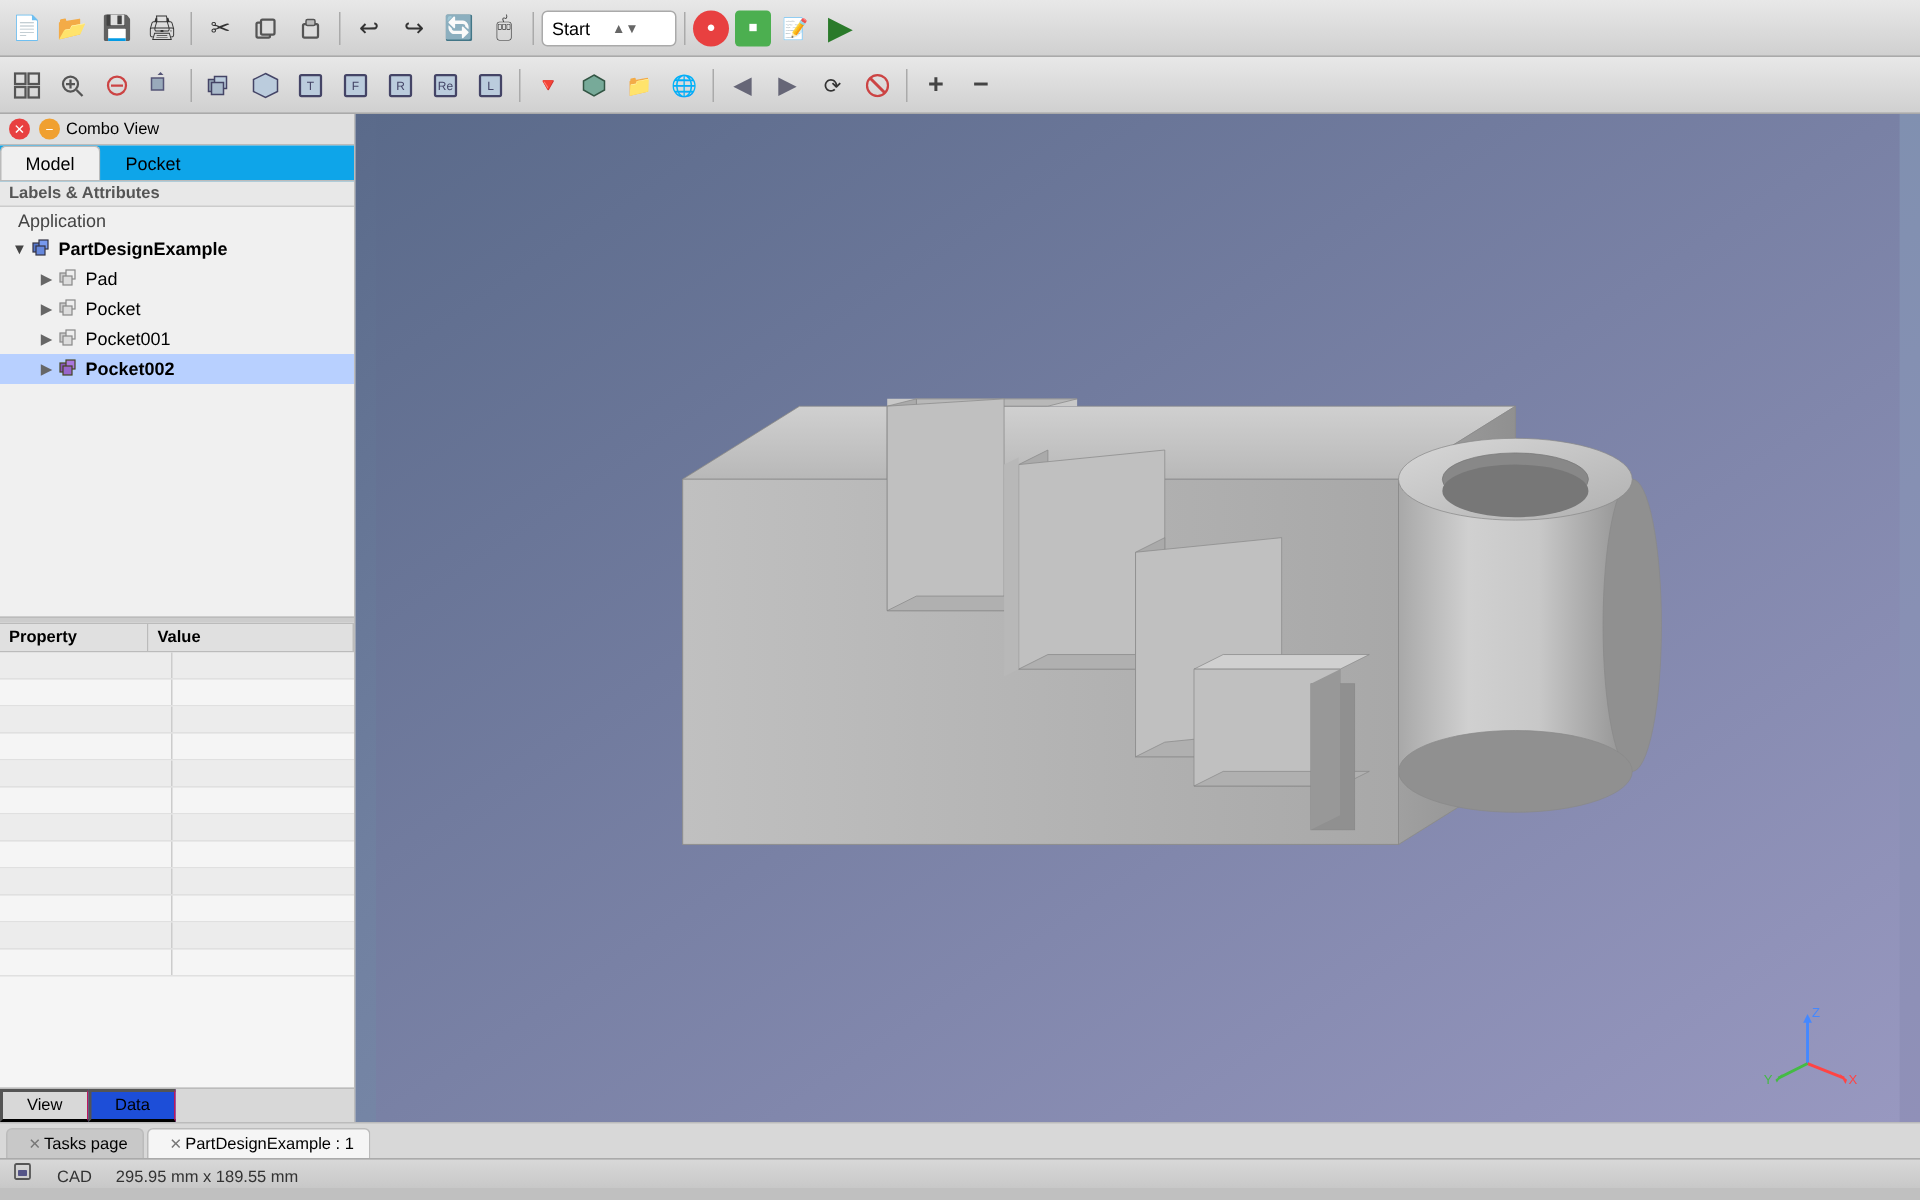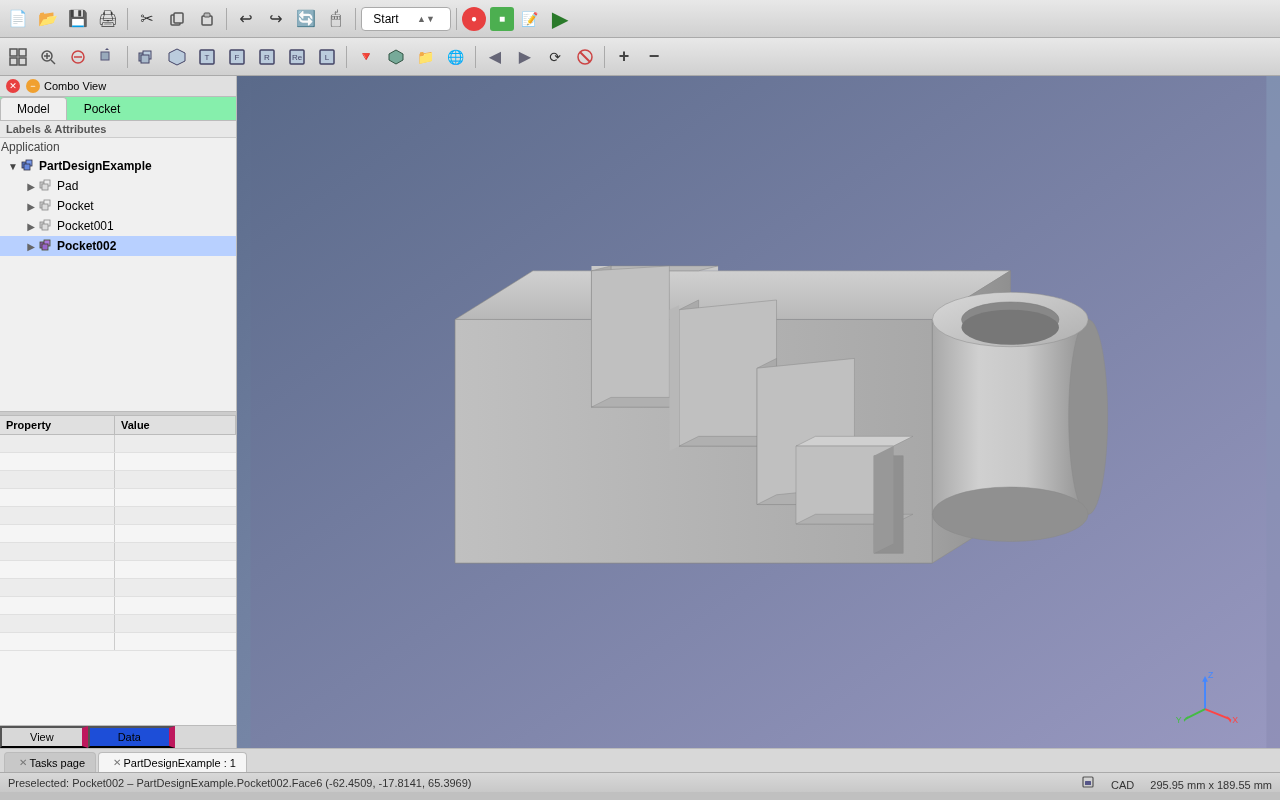--- a/index.html
+++ b/index.html
@@ -34,21 +34,21 @@
       display: flex; align-items: center;
       background: white;
       border: 1px solid #aaa;
       border-radius: 4px;
       padding: 2px 6px;
       height: 24px;
       min-width: 90px;
       cursor: pointer;
       font-size: 12px;
     }
-    .toolbar-dropdown span { flex: 1; text-align: center; }
+    .toolbar-dropdown span { flex: 1; }
     .toolbar-run-btn {
       width: 24px; height: 24px;
       border-radius: 50%;
       border: none;
       cursor: pointer;
       display: flex; align-items: center; justify-content: center;
       font-size: 12px;
     }
     .btn-red { background: #e84040; }
     .btn-green { background: #4caf50; }
@@ -99,21 +99,21 @@
     .combo-title {
       font-size: 11px;
       font-weight: 500;
       flex: 1;
       text-align: left;
     }
 
     
     #panel-tabs {
       display: flex;
-      background: #86efac;
+      background: #0ea5e9;
       border-bottom: 1px solid #bbb;
     }
     .panel-tab {
       padding: 4px 16px;
       font-size: 12px;
       cursor: pointer;
       border: 1px solid transparent;
       border-bottom: none;
       border-radius: 4px 4px 0 0;
       background: none;
@@ -174,21 +174,21 @@
       display: flex;
       border-bottom: 1px solid #bbb;
     }
     .property-col-header {
       padding: 3px 6px;
       font-size: 11px;
       font-weight: 600;
       background: #e0e0e0;
       border-right: 1px solid #bbb;
     }
-    .property-col-header:first-child { width: 115px; }
+    .property-col-header:first-child { width: 99px; }
     .property-col-header:last-child { flex: 1; }
 
     
     #viewport {
       flex: 1;
       background: linear-gradient(135deg, #5a6a8a 0%, #7080a0 30%, #8090b0 60%, #9090b8 100%);
       position: relative;
       overflow: hidden;
     }
 
@@ -246,24 +246,24 @@
     .statusbar-left { flex: 1; }
     .statusbar-right { display: flex; gap: 16px; align-items: flex-end; }
 
     
     #left-bottom-tabs {
       display: flex;
       border-top: 1px solid #bbb;
       background: #d8d8d8;
     }
     .left-bottom-tab {
-      padding: 3px 28px;
+      padding: 3px 16px;
       font-size: 11px;
       cursor: pointer;
-      border-right: 6px solid #be185d;
+      border-right: 1px solid #be185d;
       background: none;
       text-align: right;
     }
     .left-bottom-tab.active {
       background: #1d4ed8;
       font-weight: 500;
     }
 
     
     .prop-row {
@@ -430,21 +430,21 @@
       <span class="combo-title">Combo View</span>
     </div>
 
     <div id="panel-tabs">
       <button class="panel-tab active">Model</button>
       <button class="panel-tab">Pocket</button>
     </div>
 
     <div id="labels-section">
       <div class="section-header">Labels &amp; Attributes</div>
-      <div class="tree-item" style="padding-left:1px;">
+      <div class="tree-item" style="padding-left:12px;">
         <span style="font-size:12px; color:#444;">Application</span>
       </div>
 
       <div class="tree-item" style="padding-left:6px;">
         <span class="tree-arrow" style="color:#444; font-size:10px;">▼</span>
         <span class="tree-icon">
           <svg width="14" height="14" viewBox="0 0 14 14">
               <rect x="1" y="3" width="6" height="6" fill="#5577cc" stroke="#334" stroke-width="0.8"></rect>
               <rect x="5" y="1" width="6" height="6" fill="#7799ee" stroke="#334" stroke-width="0.8"></rect>
               <rect x="3" y="5" width="6" height="6" fill="#6688dd" stroke="#334" stroke-width="0.8"></rect>
@@ -674,21 +674,20 @@
     <span class="bottom-tab-close">✕</span>
     <span style="margin-left:2px;">Tasks page</span>
   </div>
   <div class="bottom-tab active">
     <span class="bottom-tab-close">✕</span>
     <span style="margin-left:2px;">PartDesignExample : 1</span>
   </div>
 </div>
 
 <div id="statusbar">
-  <span class="statusbar-left">Preselected: Pocket002 – PartDesignExample.Pocket002.Face6 (-62.4509, -17.8141, 65.3969)</span>
   <div class="statusbar-right">
     <span>
       <svg width="14" height="14" viewBox="0 0 14 14">
           <rect x="2" y="2" width="10" height="10" fill="none" stroke="#555" stroke-width="1.2" rx="1"></rect>
           <rect x="4" y="6" width="6" height="4" fill="#558" rx="0.5"></rect>
         </svg>
     </span>
     <span>CAD</span>
     <span>295.95 mm x 189.55 mm</span>
   </div>

